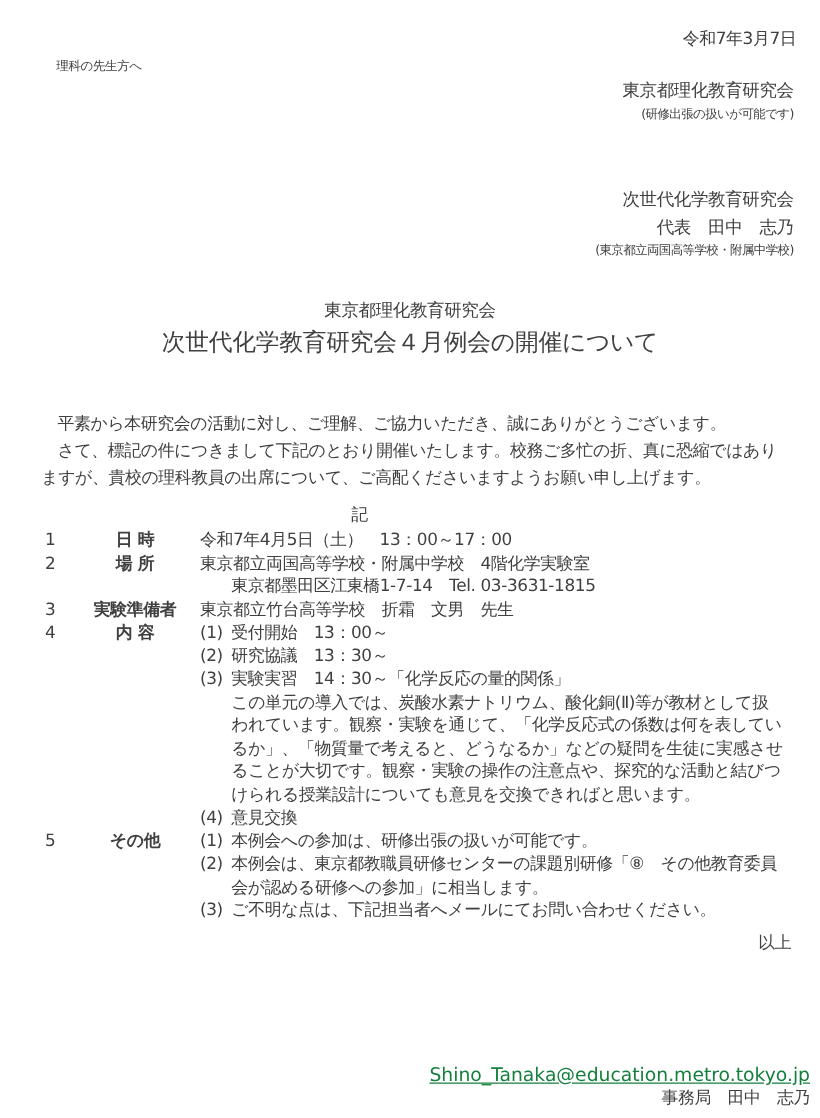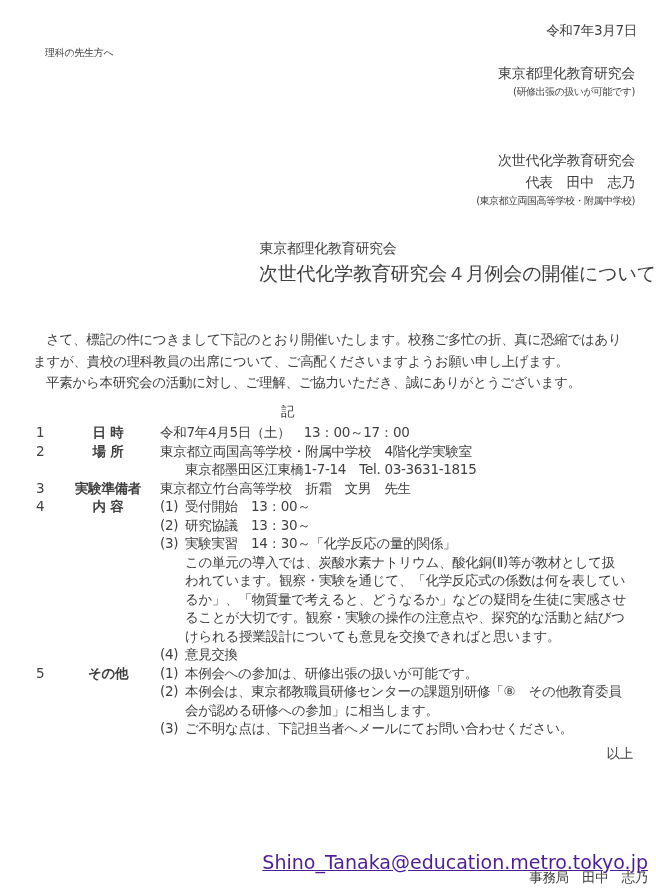--- a/index.html
+++ b/index.html
@@ -19,21 +19,21 @@
   .date { top: 22px; right: 19px; text-align: center; }
   .salutation { top: 46px; left: 45px; font-size: 10px; }
 
   .sender { right: 21px; text-align: right; }
   .sender .org, .sender .rep { line-height: 22px; font-size: 14px; }
   .sender .affil { line-height: 16px; font-size: 10px; letter-spacing: -0.5px; }
   .sender1 { top: 62px; }
   .sender2 { top: 149px; }
 
   .heading-org { top: 240px; left: 0; width: 656px; text-align: center; font-size: 14px; }
-  .heading-title { top: 261px; left: 0; width: 656px; text-align: right; font-size: 19px; letter-spacing: -0.2px; }
+  .heading-title { top: 261px; left: 0; width: 656px; text-align: center; font-size: 19px; letter-spacing: -0.2px; }
 
   .body-paras { top: 329px; left: 33px; width: 594px; line-height: 21.5px; }
   .para { margin: 0; text-indent: 13px; }
 
   .record-marker { top: 403px; left: 281px; }
 
   .doc-list { top: 423px; left: 33px; width: 594px; line-height: 18.5px; }
   .row { display: flex; align-items: flex-start; }
   .num { flex: none; width: 30px; padding-left: 3px; }
   .label { flex: none; width: 84px; text-align: center; font-weight: bold; }
@@ -41,24 +41,24 @@
   .cline { display: block; }
   .indent1 { padding-left: 25px; }
   .sub { display: flex; align-items: flex-start; }
   .marker { flex: none; width: 25px; }
   .text { flex: 1; min-width: 0; }
 
   .closing { top: 745px; right: 23px; text-align: right; }
   .footer-contact { top: 833px; right: 8px; margin-top: 36px; }
   .footer-email {
     top: 851px; right: 8px;
-    color: #4c1d95;
+    color: #15803d;
     text-decoration: underline;
     letter-spacing: 0;
-    font-size: 19px;
+    font-size: 15px;
     cursor: pointer;
   }
 </style>
 </head>
 <body>
 
 <div class="page">
 
   <div class="abs date">令和7年3月7日</div>
 
@@ -72,22 +72,22 @@
   <div class="abs sender sender2">
     <div class="org">次世代化学教育研究会</div>
     <div class="rep">代表　田中　志乃</div>
     <div class="affil">(東京都立両国高等学校・附属中学校)</div>
   </div>
 
   <div class="abs heading-org">東京都理化教育研究会</div>
   <div class="abs heading-title">次世代化学教育研究会４月例会の開催について</div>
 
   <div class="abs body-paras">
+    <p class="para">平素から本研究会の活動に対し、ご理解、ご協力いただき、誠にありがとうございます。</p>
     <p class="para">さて、標記の件につきまして下記のとおり開催いたします。校務ご多忙の折、真に恐縮ではありますが、貴校の理科教員の出席について、ご高配くださいますようお願い申し上げます。</p>
-    <p class="para">平素から本研究会の活動に対し、ご理解、ご協力いただき、誠にありがとうございます。</p>
   </div>
 
   <div class="abs record-marker">記</div>
 
   <div class="abs doc-list">
 
     <div class="row">
       <span class="num">1</span>
       <span class="label">日 時</span>
       <div class="content">

